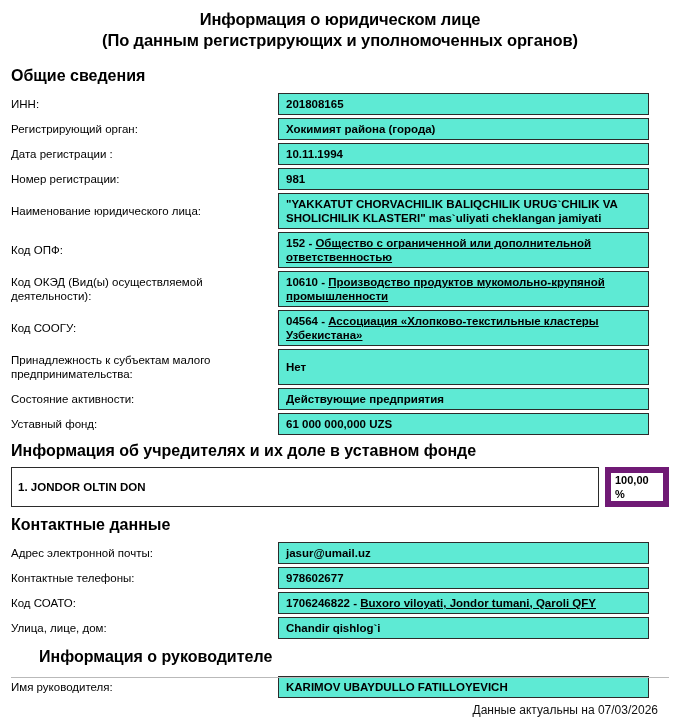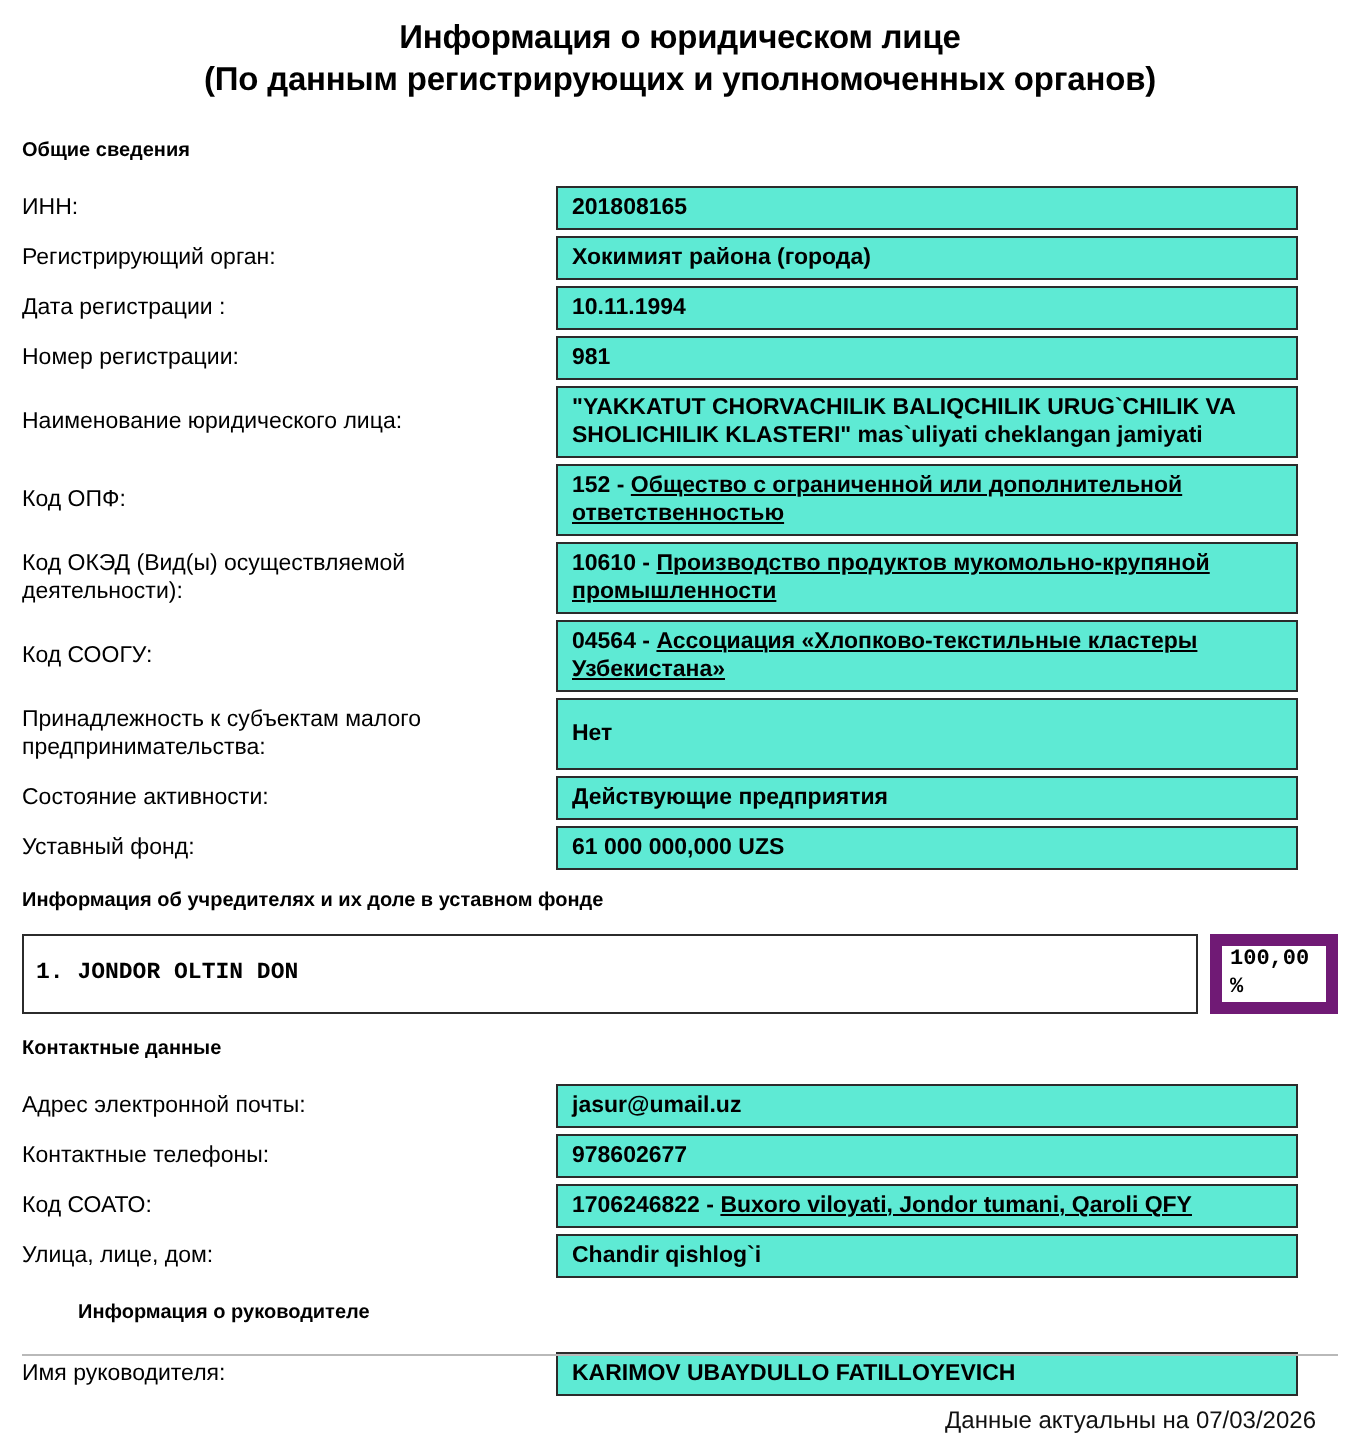--- a/index.html
+++ b/index.html
@@ -31,21 +31,21 @@
     font-weight: bold;
     line-height: 21px;
     letter-spacing: -0.1px;
     margin: 9px 0 0 0;
     padding: 0 6px;
   }
   .doc-title .line2 { display: block; }
 
   
   .section-heading {
-    font-size: 10px;
+    font-size: 16px;
     font-weight: bold;
     line-height: 14px;
     margin: 0;
     padding: 0;
   }
   .sec-general      { margin-top: 18px; }
   .sec-founders     { margin-top: 9px; }
   .sec-contacts     { margin-top: 11px; }
   .sec-director     { margin-top: 11px; padding-left: 28px; }
 
@@ -96,21 +96,20 @@
   }
   .pre { white-space: pre; }
 
   
   .founders { margin-top: 9px; }
   .founder-row {
     display: flex;
     align-items: stretch;
     gap: 6px;
     margin-bottom: 2px;
-    font-family: Liberation Mono, monospace;
   }
   .founder-name {
     flex: 1 1 auto;
     border: 1px solid #2b2b2b;
     box-sizing: border-box;
     padding: 2px 6px;
     font-size: 11.5px;
     font-weight: bold;
     line-height: 14px;
     min-height: 21px;

